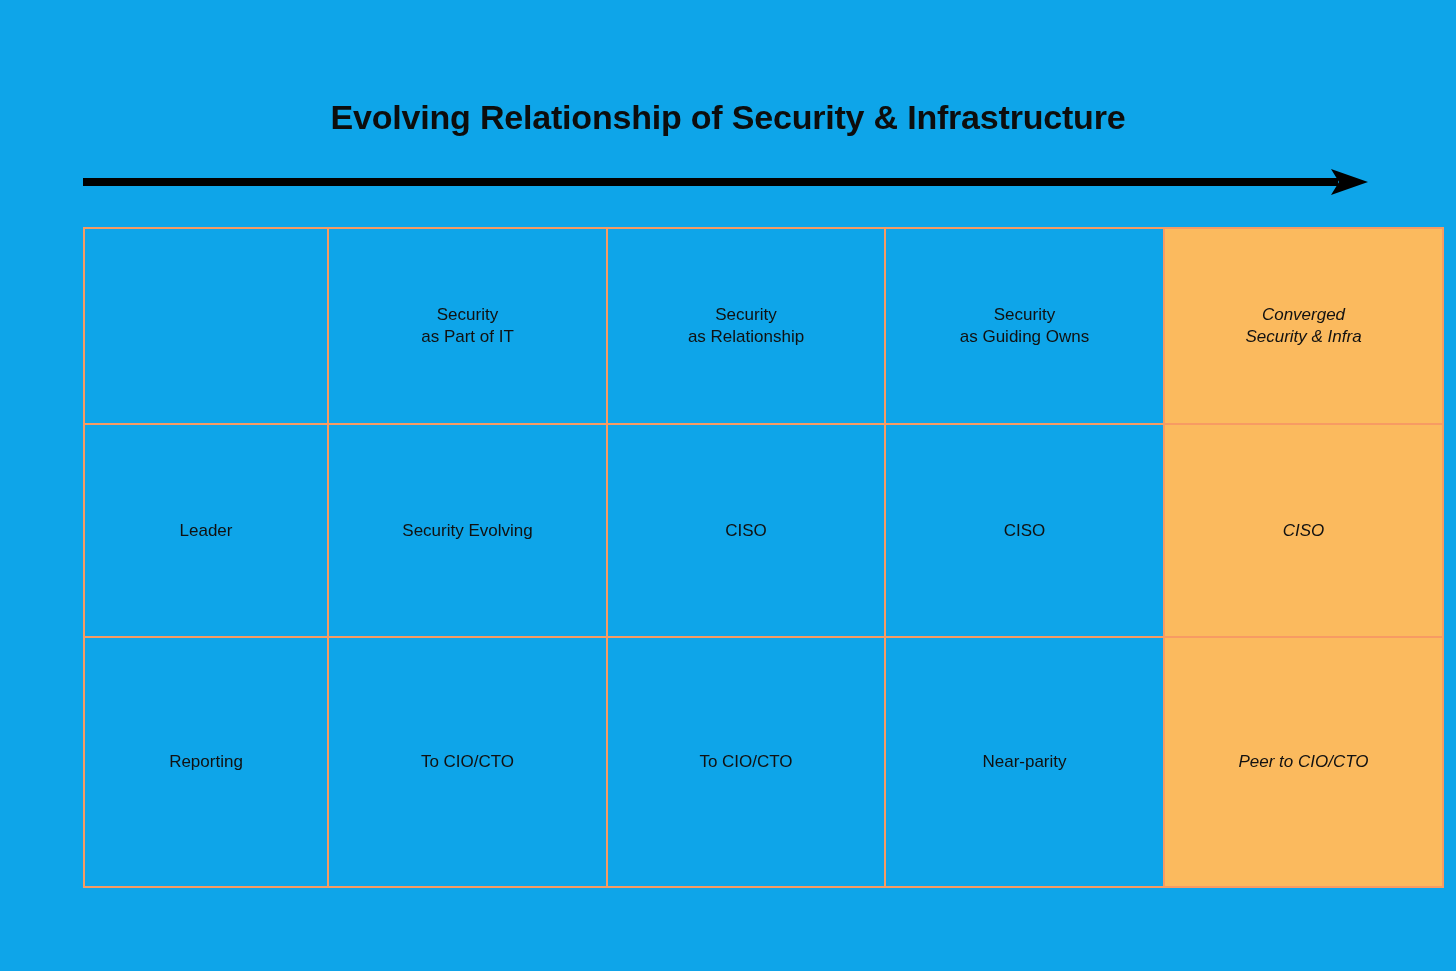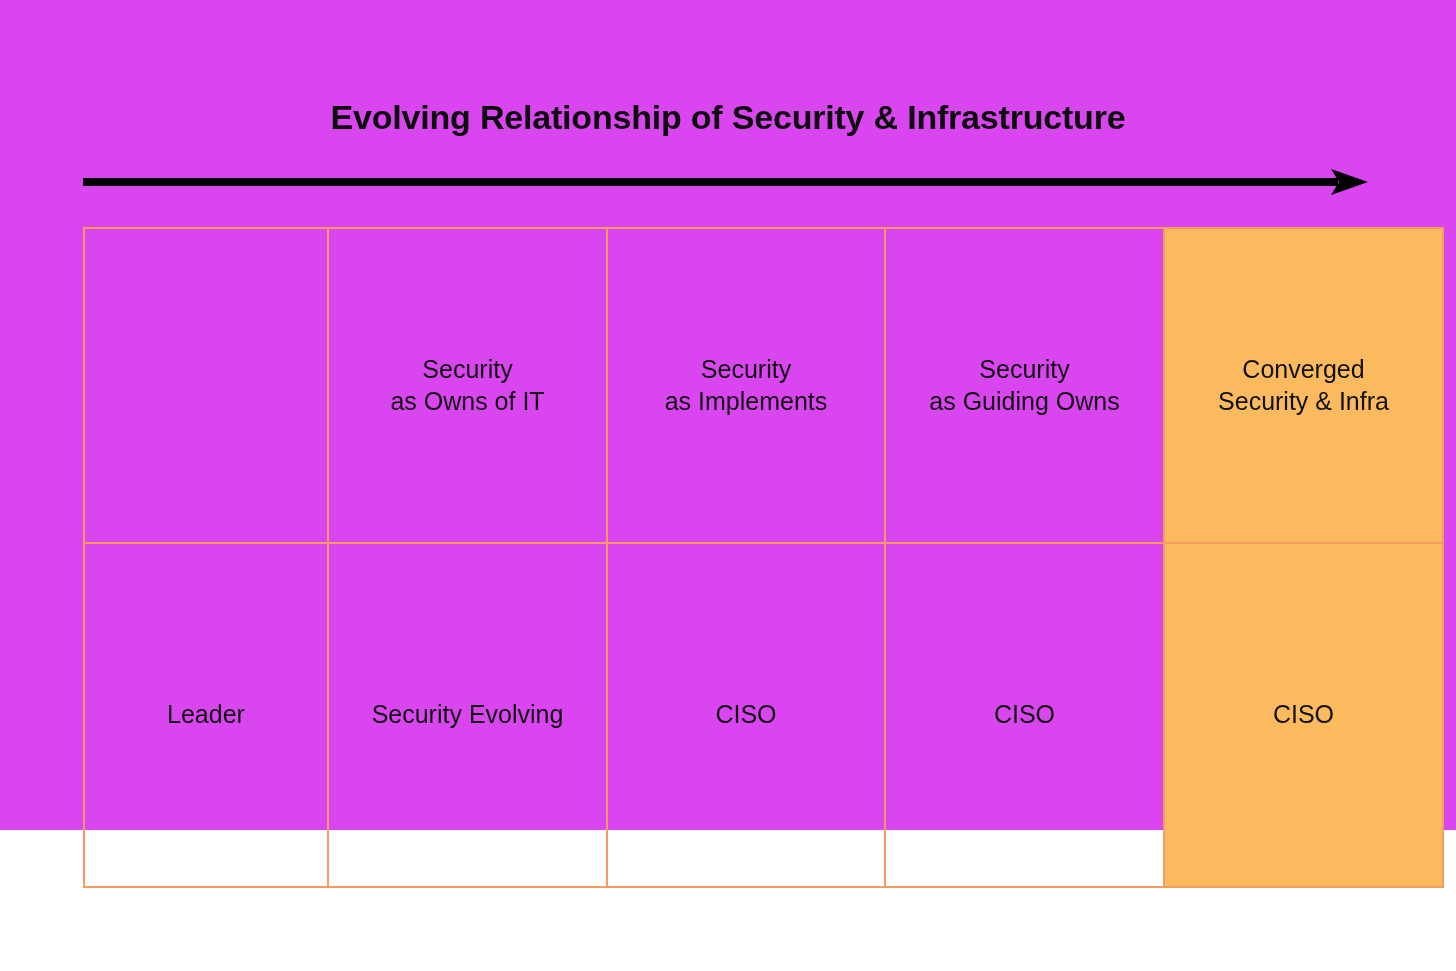--- a/index.html
+++ b/index.html
@@ -13,22 +13,22 @@
     height: 971px;
     font-family: "Liberation Sans", sans-serif;
     color: #000000;
     overflow: hidden;
     position: relative;
   }
 
   .canvas {
     position: relative;
     width: 1456px;
-    height: 830px;
-    background: #d946ef;
+    height: 971px;
+    background: #0ea5e9;
   }
 
   
   .page-title {
     position: absolute;
     left: 0;
     top: 93px;
     width: 1456px;
     text-align: center;
     font-family: "Liberation Sans", sans-serif;
@@ -58,21 +58,21 @@
     width: 1289px;
     height: 661px;
     border-collapse: collapse;
     table-layout: fixed;
   }
   .matrix td {
     border: 2px solid #f79b63;
     text-align: center;
     vertical-align: middle;
     padding: 0 6px;
-    font-size: 25px;
+    font-size: 17px;
     font-weight: normal;
     color: #111111;
     line-height: 1.26;
   }
 
   
   .col-label  { width: 230px; }
   .col-stage  { width: 265px; }
   .col-stage3 { width: 264px; }
 
@@ -96,20 +96,21 @@
   
   .rowlabel {
     font-weight: bold;
     font-size: 25px;
     white-space: nowrap;
   }
 
   
   .hl {
     background: #fbba5e;
+    font-style: italic;
   }
 </style>
 </head>
 <body>
 
 <div class="canvas">
 
   <div class="page-title">Evolving Relationship of Security &amp; Infrastructure</div>
 
   <div class="arrow-wrap">
@@ -120,26 +121,26 @@
   </div>
 
   <table class="matrix">
     <tbody>
 
       <tr class="row-head">
         <td class="col-label hdr-blank"></td>
 
         <td class="col-stage hdr">
           <span class="l1">Security</span>
-          <span class="l2">as Owns of IT</span>
+          <span class="l2">as Part of IT</span>
         </td>
 
         <td class="col-stage3 hdr">
           <span class="l1">Security</span>
-          <span class="l2">as Implements</span>
+          <span class="l2">as Relationship</span>
         </td>
 
         <td class="col-stage hdr">
           <span class="l1">Security</span>
           <span class="l2">as Guiding Owns</span>
         </td>
 
         <td class="col-stage hdr hl">
           <span class="l1">Converged</span>
           <span class="l2">Security &amp; Infra</span>
@@ -147,18 +148,25 @@
       </tr>
 
       <tr class="row-body1">
         <td class="col-label rowlabel">Leader</td>
         <td class="col-stage">Security Evolving</td>
         <td class="col-stage3">CISO</td>
         <td class="col-stage">CISO</td>
         <td class="col-stage hl">CISO</td>
       </tr>
 
+      <tr class="row-body2">
+        <td class="col-label rowlabel">Reporting</td>
+        <td class="col-stage">To CIO/CTO</td>
+        <td class="col-stage3">To CIO/CTO</td>
+        <td class="col-stage">Near-parity</td>
+        <td class="col-stage hl">Peer to CIO/CTO</td>
+      </tr>
 
 
     </tbody>
   </table>
 
 </div>
 
 </body></html>

